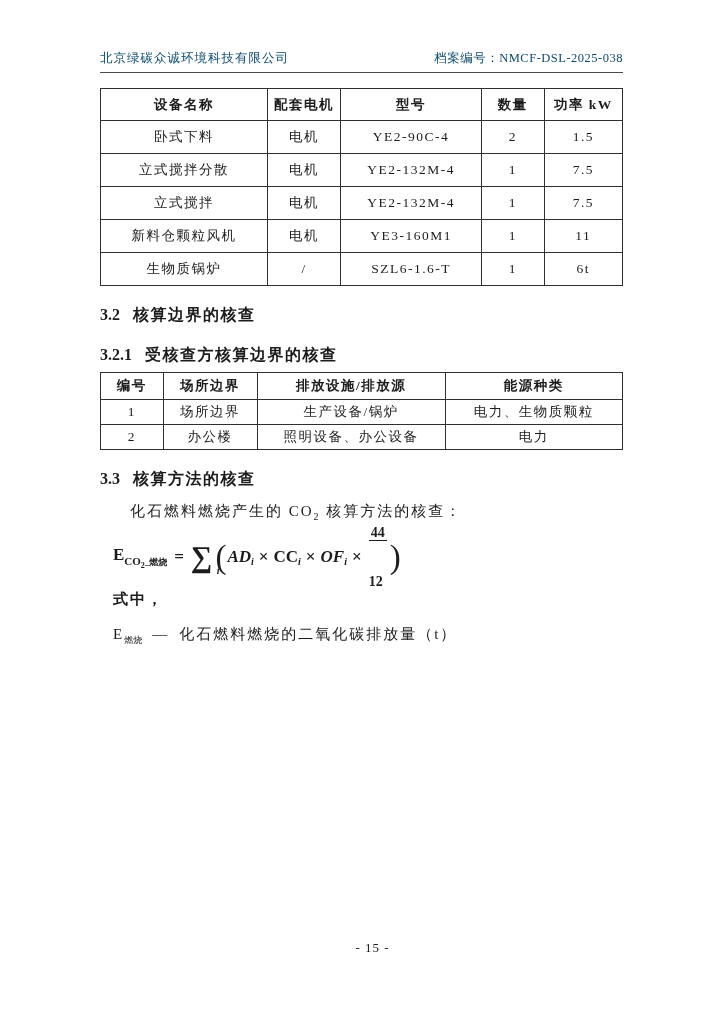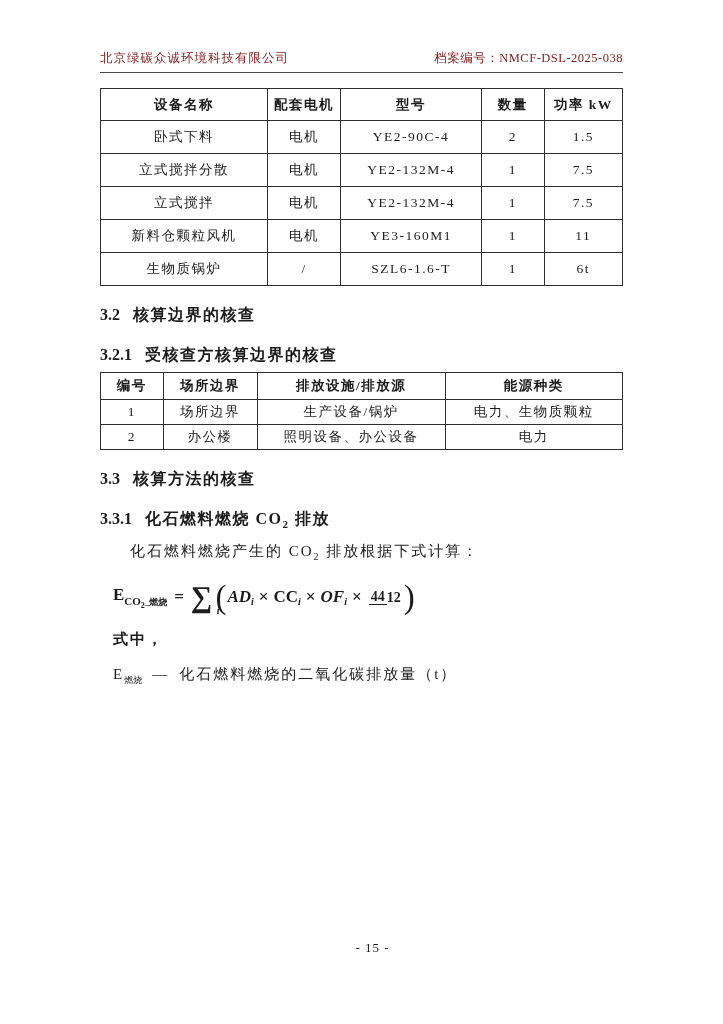--- a/index.html
+++ b/index.html
@@ -12,21 +12,21 @@
     color:#1c1c1c;
     overflow:hidden;
   }
   .content { position:absolute; left:100px; top:0; width:523px; }
 
   
   .doc-header {
     display:flex; justify-content:space-between; align-items:flex-end;
     padding-top:50px; padding-bottom:5px;
     border-bottom:1.5px solid #4a4a4a;
-    font-size:12.5px; letter-spacing:1px; color:#7f1d1d;
+    font-size:12.5px; letter-spacing:1px; color:#0c4a6e;
   }
   .doc-header .right { letter-spacing:0.5px; }
 
   
   table { width:100%; border-collapse:collapse; table-layout:fixed; }
   table, th, td { border:1.4px solid #2f2f2f; }
   th, td { text-align:center; vertical-align:middle; font-size:13.5px; letter-spacing:1.5px; }
   th { font-weight:bold; }
   .equipment-table { margin-top:15px; }
   .equipment-table th { height:32px; }
@@ -60,21 +60,21 @@
   .formula .lhs-sub .sub2 { font-size:8px; vertical-align:-3px; }
   .formula .lhs-sub .subcn { font-size:9px; }
   .formula .eq { margin:0 7px; }
   .sigma-wrap { position:relative; display:inline-block; margin-right:2px; }
   .sigma { font-size:30px; line-height:30px; }
   .sigma-i { position:absolute; right:-7px; bottom:-4px; font-size:10px; font-style:italic; }
   .bigparen { font-size:33px; font-weight:normal; line-height:33px; margin:0 1px; }
   .fvar { font-style:italic; }
   .fsub { font-size:10px; font-style:italic; vertical-align:-3px; }
   .ftimes { margin:0 5px; font-weight:bold; }
-  .frac { display:inline-flex; flex-direction:row; align-items:center; font-size:14px; line-height:15px; margin:0 2px; }
+  .frac { display:inline-flex; flex-direction:column; align-items:flex-start; font-size:14px; line-height:15px; margin:0 2px;gap:33px; }
   .frac .num { border-bottom:1.4px solid #1c1c1c; padding:0 2px; }
 
   .where-line { margin-top:8px; padding-left:13px; font-size:15px; letter-spacing:2px;font-weight:bold; }
   .def-line { margin-top:16px; padding-left:13px; font-size:15px; letter-spacing:2px; }
   .def-line .sym-sub { font-size:9px; vertical-align:-4px; letter-spacing:0; }
   .def-line .dash { margin:0 10px; }
 
   
   .doc-footer { position:absolute; left:11px; width:723px; top:940px; text-align:center; font-size:13px; letter-spacing:1px; }
 </style>
@@ -179,25 +179,22 @@
         <td>照明设备、办公设备</td>
         <td>电力</td>
       </tr>
     </tbody>
       </table>
 
     <div class="h-sec">
       <span class="num">3.3</span><span>核算方法的核查</span>
     </div>
 
-    <div class="h-sec">
-      <span class="num">3.3.1</span><span><span>化石燃料燃烧 CO</span><sub style="font-size:11px;">2</sub><span> 排放</span></span>
-    </div>
-
-    <p class="intro-line"><span>化石燃料燃烧产生的 CO</span><sub style="font-size:10px;">2</sub><span> 排放根据下式计算：</span></p>
+
+    <p class="intro-line"><span>化石燃料燃烧产生的 CO</span><sub style="font-size:10px;">2</sub><span> 核算方法的核查：</span></p>
 
     <div class="formula">
       <span><span>E</span><span class="lhs-sub"><span>CO</span><span class="sub2">2</span><span class="subcn">_燃烧</span></span></span>
       <span class="eq">=</span>
       <span class="sigma-wrap"><span class="sigma">∑</span><span class="sigma-i">i</span></span>
       <span class="bigparen">(</span>
       <span><span class="fvar">AD</span><span class="fsub">i</span></span>
       <span class="ftimes">×</span>
       <span><span>CC</span><span class="fsub">i</span></span>
       <span class="ftimes">×</span>

